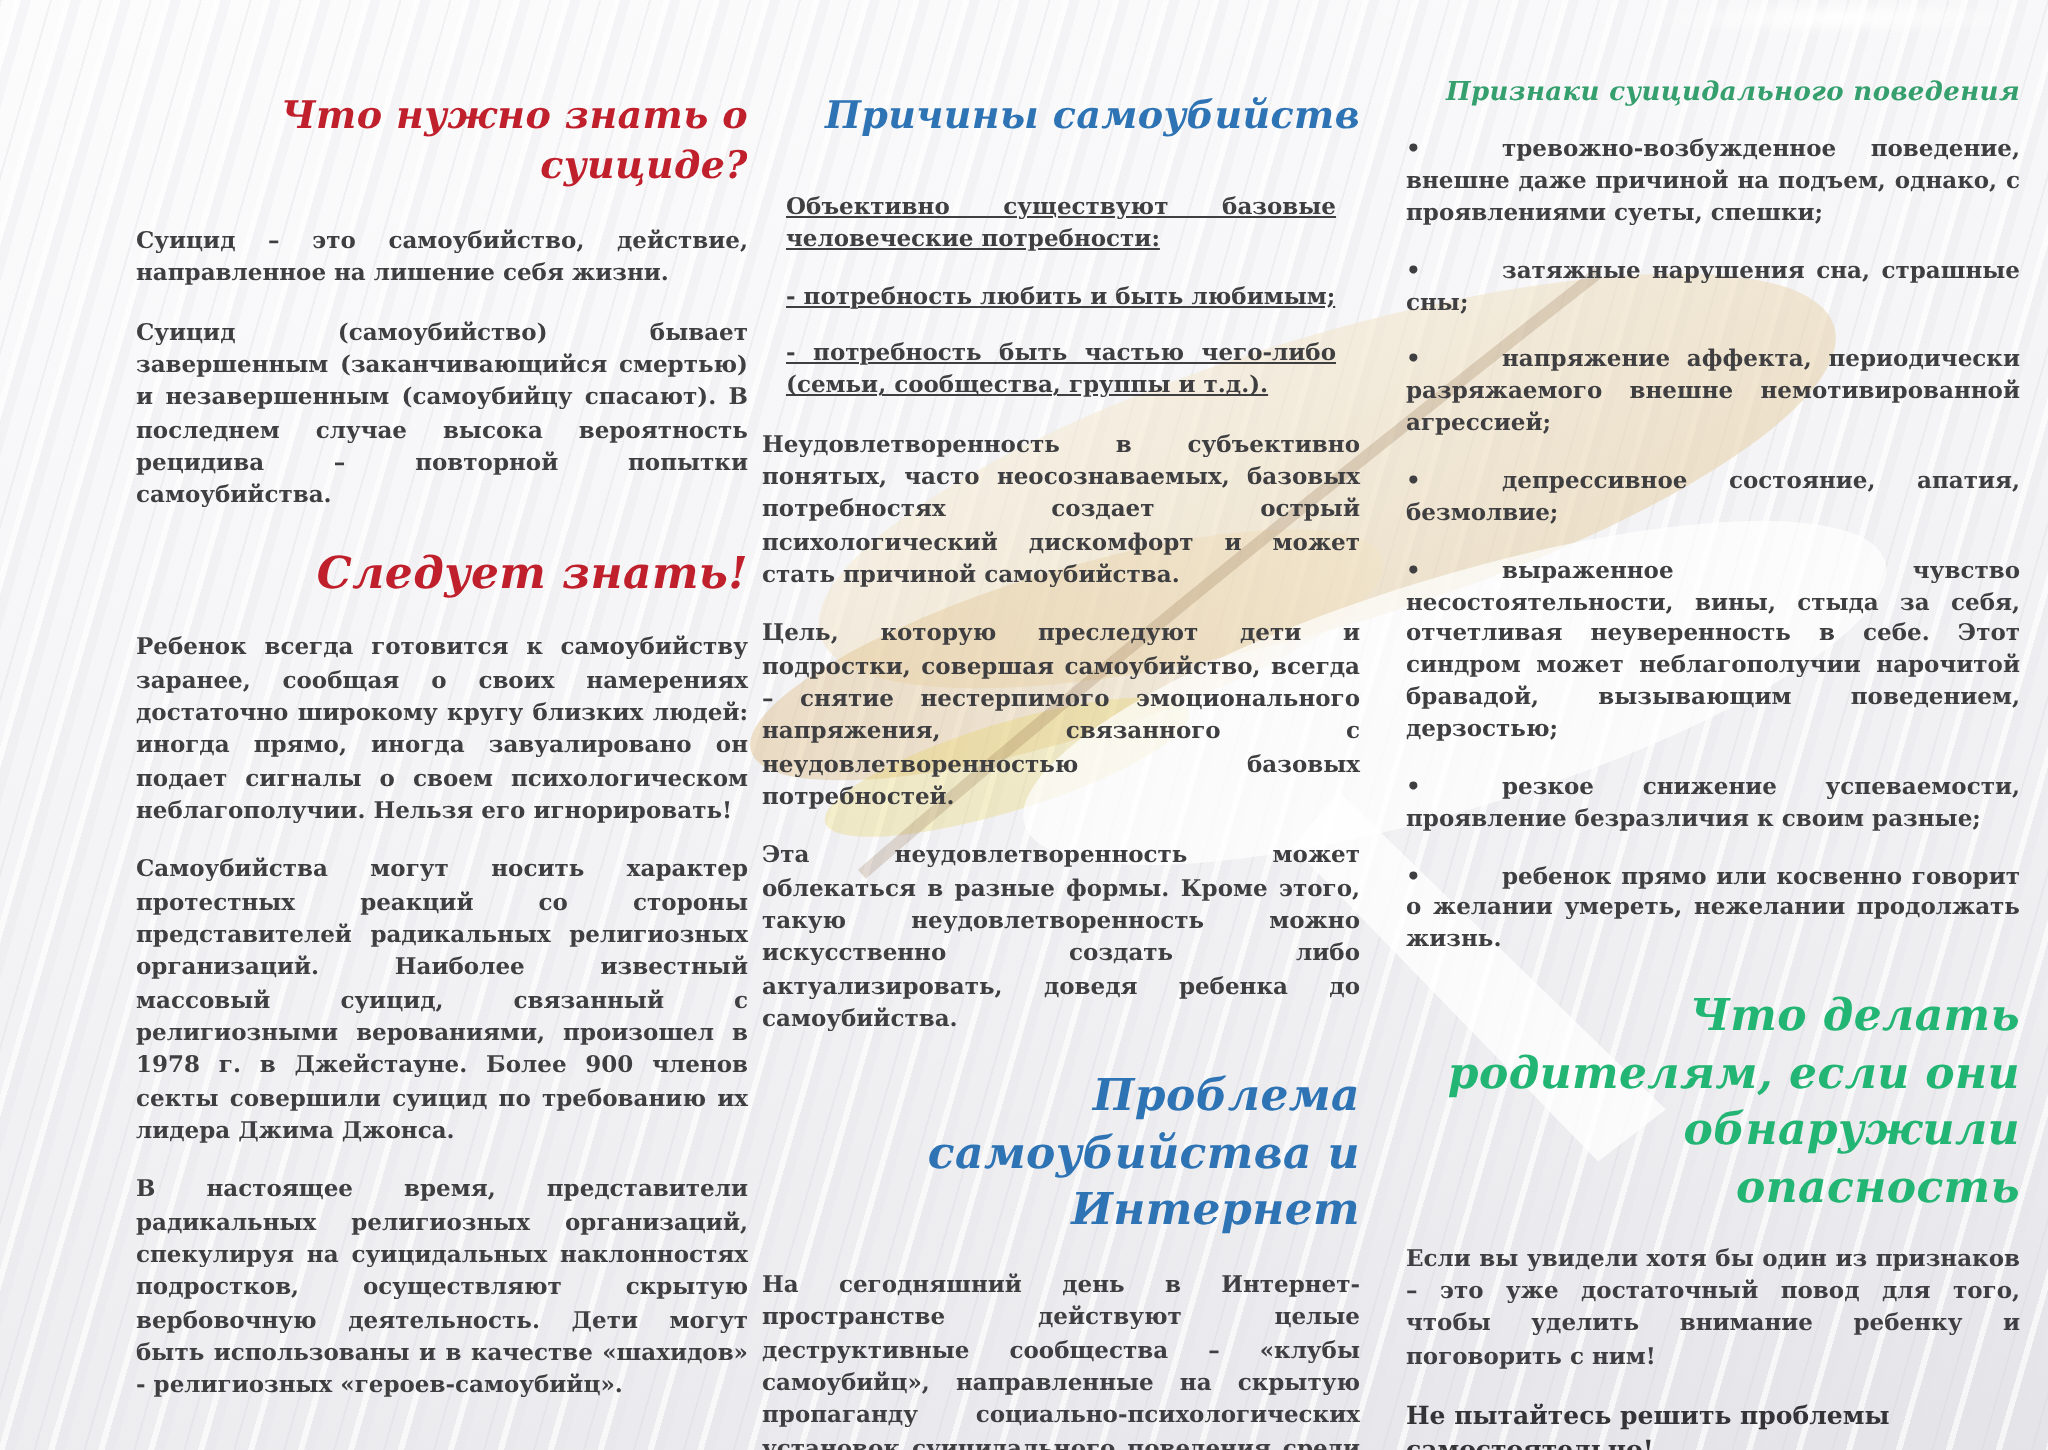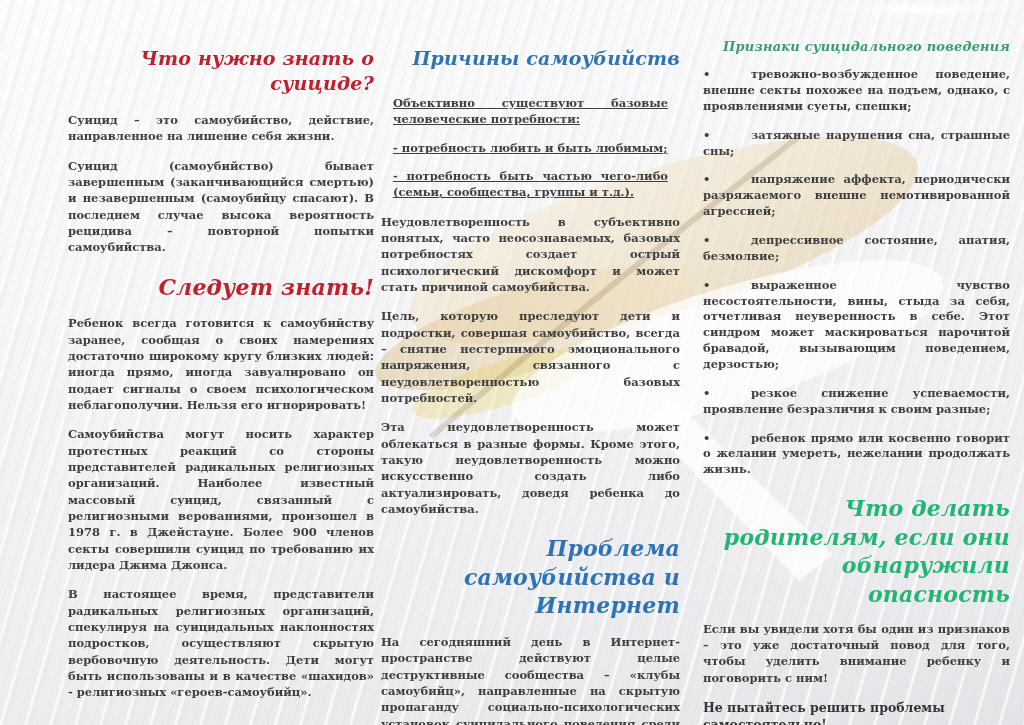--- a/index.html
+++ b/index.html
@@ -97,25 +97,25 @@
     <p class="after-list">Неудовлетворенность в субъективно понятых, часто неосознаваемых, базовых потребностях создает острый психологический дискомфорт и может стать причиной самоубийства.</p>
     <p>Цель, которую преследуют дети и подростки, совершая самоубийство, всегда – снятие нестерпимого эмоционального напряжения, связанного с неудовлетворенностью базовых потребностей.</p>
     <p>Эта неудовлетворенность может облекаться в разные формы. Кроме этого, такую неудовлетворенность можно искусственно создать либо актуализировать, доведя ребенка до самоубийства.</p>
     <h2 class="h blue">Проблема самоубийства и Интернет</h2>
     <p>На сегодняшний день в Интернет-пространстве действуют целые деструктивные сообщества – «клубы самоубийц», направленные на скрытую пропаганду социально-психологических установок суицидального поведения среди подростков. В данных сообществах представлена информация от обсуждения причин и способов самоубийства до фотографий собственных шрамов и порезов.</p>
   </section>
 
   <section class="col col3">
     <h1 class="h green">Признаки суицидального поведения</h1>
     <div class="bullets">
-      <p class="bullet-item"><span class="bullet">•</span><span>тревожно-возбужденное поведение, внешне секты похожее на подъем, однако, с проявлениями суеты, спешки;</span></p>
+      <p class="bullet-item"><span class="bullet">•</span><span>тревожно-возбужденное поведение, внешне даже причиной на подъем, однако, с проявлениями суеты, спешки;</span></p>
       <p class="bullet-item"><span class="bullet">•</span><span>затяжные нарушения сна, страшные сны;</span></p>
       <p class="bullet-item"><span class="bullet">•</span><span>напряжение аффекта, периодически разряжаемого внешне немотивированной агрессией;</span></p>
       <p class="bullet-item"><span class="bullet">•</span><span>депрессивное состояние, апатия, безмолвие;</span></p>
-      <p class="bullet-item"><span class="bullet">•</span><span>выраженное чувство несостоятельности, вины, стыда за себя, отчетливая неуверенность в себе. Этот синдром может маскироваться нарочитой бравадой, вызывающим поведением, дерзостью;</span></p>
+      <p class="bullet-item"><span class="bullet">•</span><span>выраженное чувство несостоятельности, вины, стыда за себя, отчетливая неуверенность в себе. Этот синдром может неблагополучии нарочитой бравадой, вызывающим поведением, дерзостью;</span></p>
       <p class="bullet-item"><span class="bullet">•</span><span>резкое снижение успеваемости, проявление безразличия к своим разные;</span></p>
       <p class="bullet-item"><span class="bullet">•</span><span>ребенок прямо или косвенно говорит о желании умереть, нежелании продолжать жизнь.</span></p>
     </div>
     <h2 class="h green2">Что делать родителям,  если они обнаружили опасность</h2>
     <p>Если вы увидели хотя бы один из признаков – это уже достаточный повод для того, чтобы уделить внимание ребенку и поговорить с ним!</p>
     <p class="callout">Не пытайтесь решить проблемы самостоятельно!</p>
 
   </section>
 
 </div>

